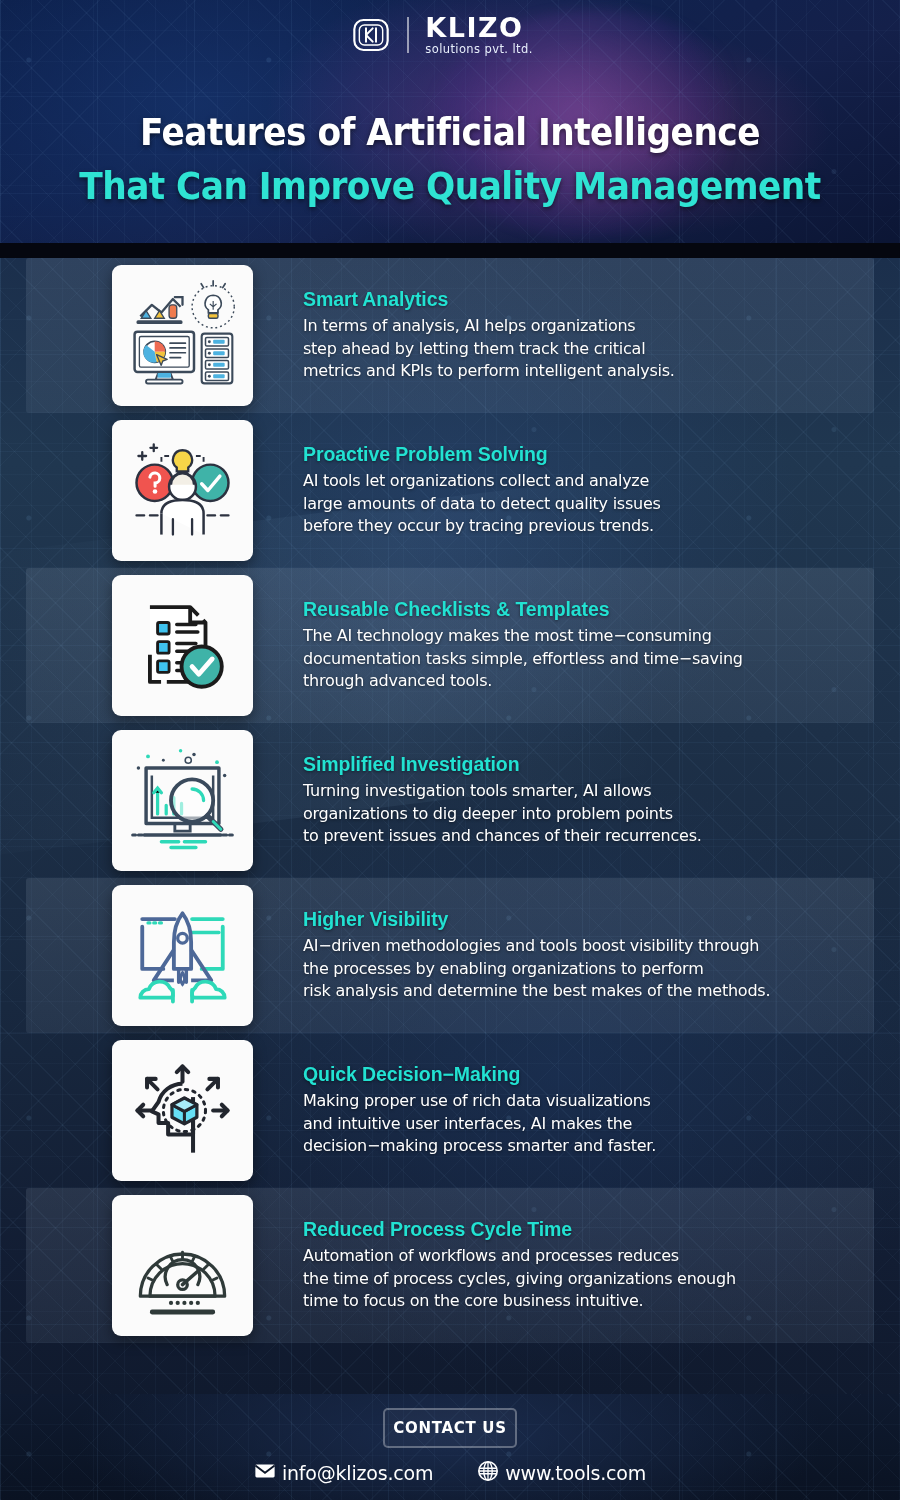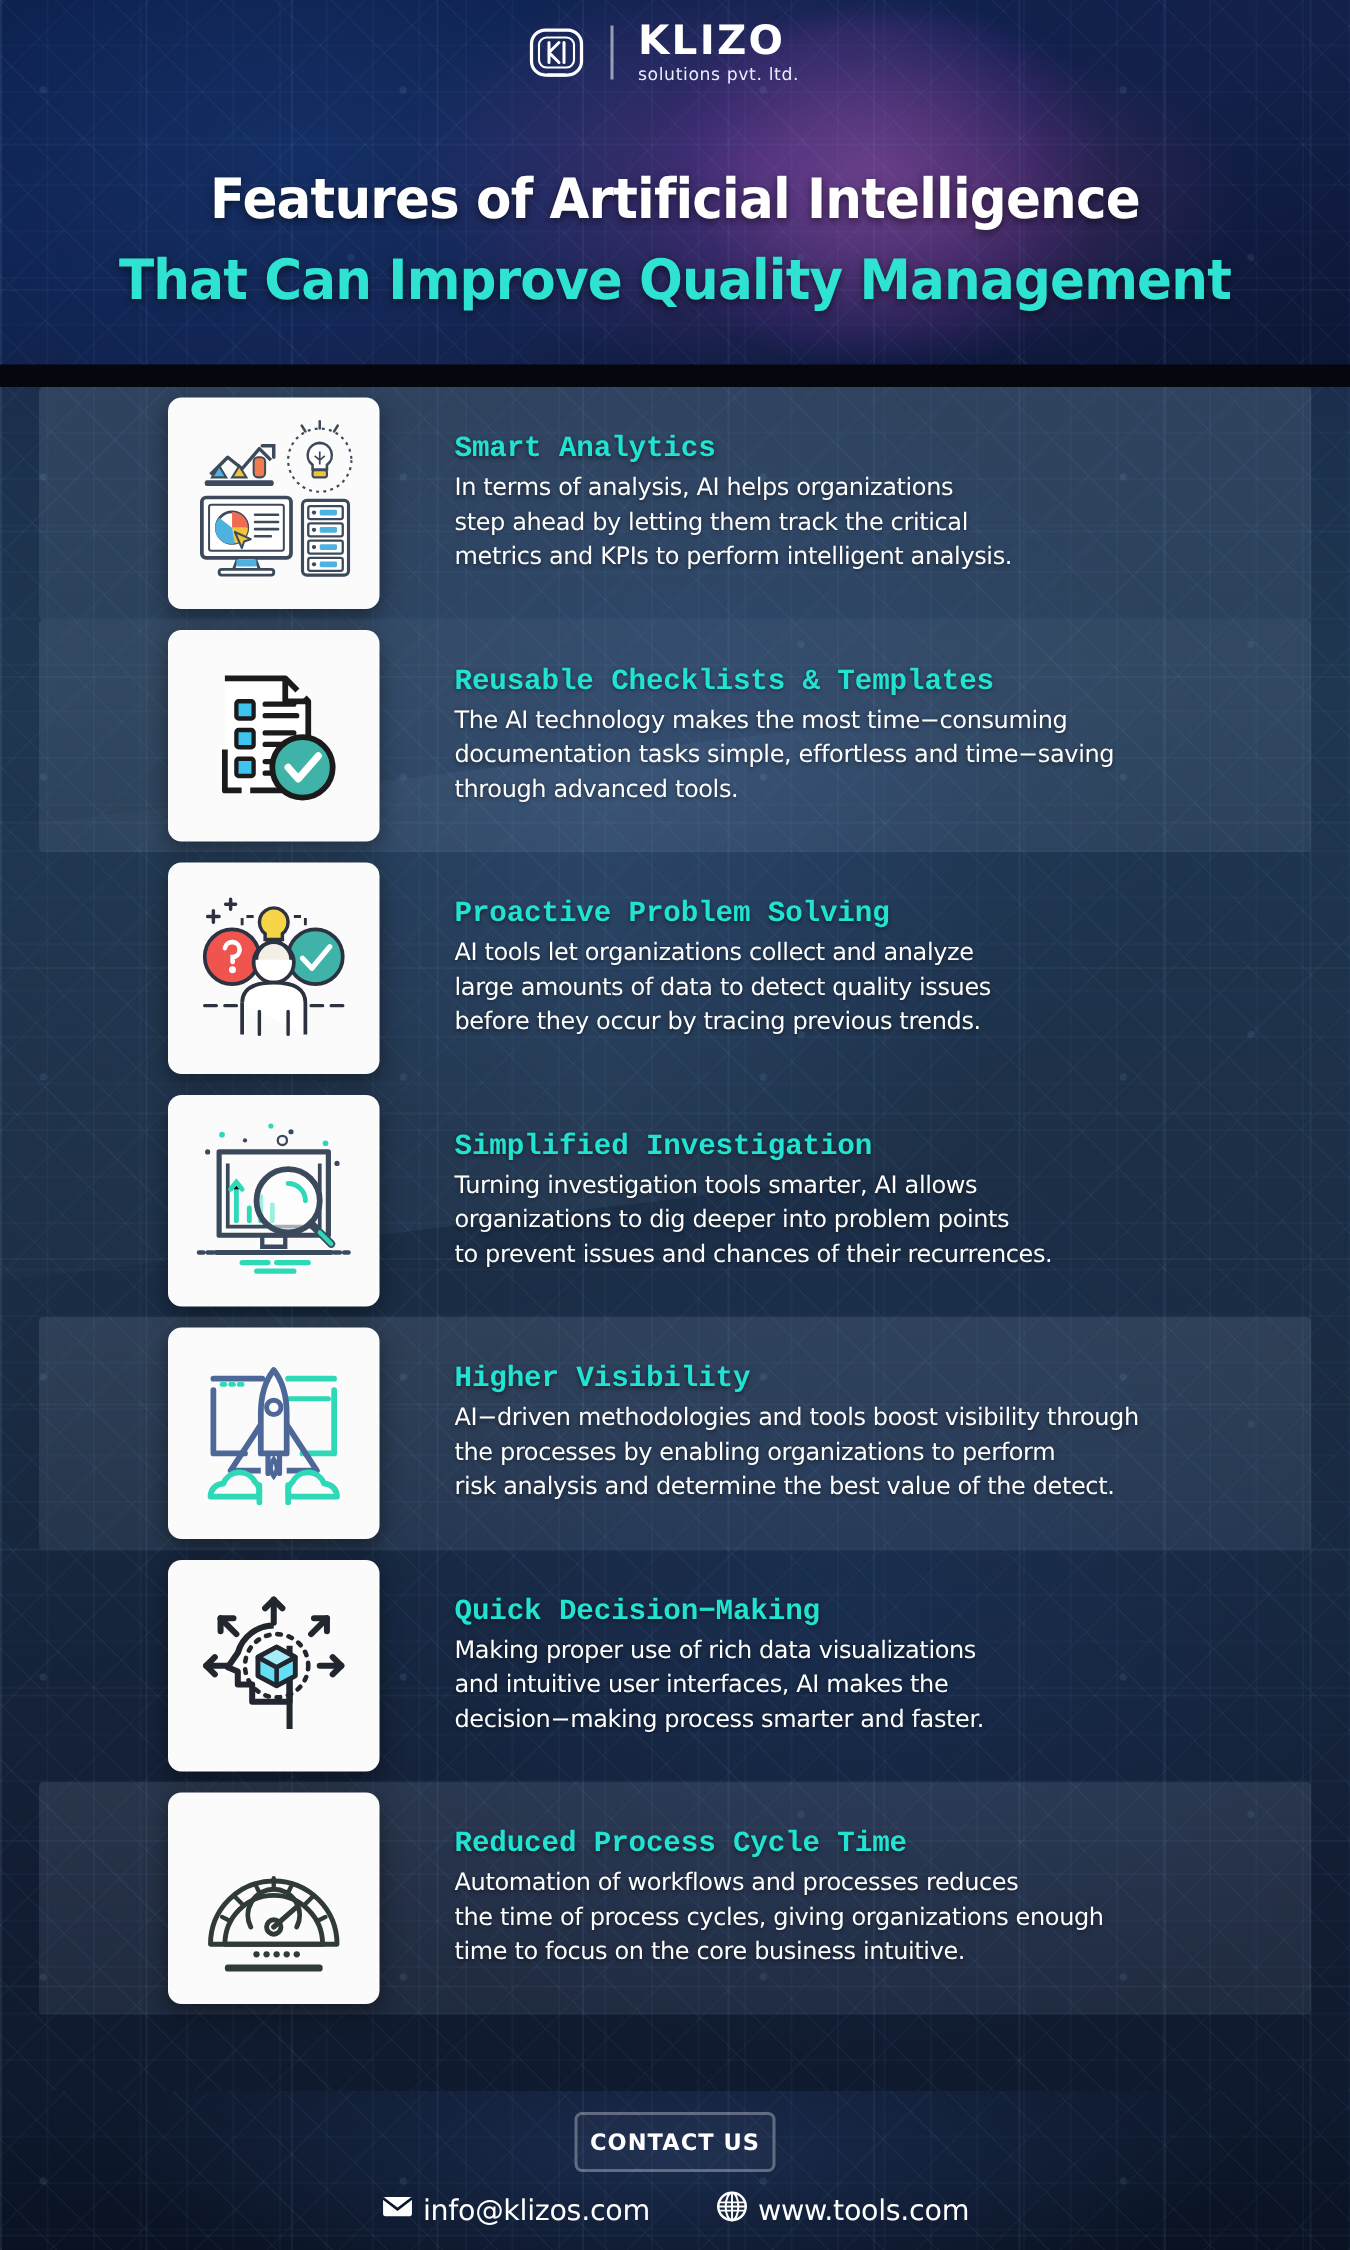--- a/index.html
+++ b/index.html
@@ -113,21 +113,21 @@
     width:141px;height:141px;flex:none;margin-left:82px;
     background:#fbfbfb;border-radius:9px;
     box-shadow:0 5px 14px rgba(0,0,0,.40);
     display:flex;align-items:center;justify-content:center;
   }
   .icon-card svg{width:115px;height:115px;display:block;}
 
   .text-col{margin-left:50px;flex:1;}
   .item-title{
     color:#22e2d2;font-size:19.5px;font-weight:bold;
-    font-family:Liberation Mono, monospace;
+    font-family:Liberation Sans, sans-serif;
     letter-spacing:-.1px;margin-bottom:4px;
     text-shadow:0 1px 3px rgba(0,0,0,.5);
   }
   .item-desc{
     color:#ffffff;font-size:16px;line-height:1.42;
     font-family:"DejaVu Sans", sans-serif;
     letter-spacing:-.25px;white-space:pre-line;
     text-shadow:0 1px 3px rgba(0,0,0,.5);
   }
 
@@ -251,50 +251,20 @@
           </div>
           <div class="text-col">
             <div class="item-title">Smart Analytics</div>
             <div class="item-desc">In terms of analysis, AI helps organizations
 step ahead by  letting them track the critical
 metrics and KPIs to perform intelligent analysis.</div>
           </div>
         </div>
       </div>
 
-      <div class="row">
-        <div class="panel"></div>
-        <div class="row-inner">
-          <div class="icon-card">
-            <svg viewBox="0 0 120 120">
-              <path d="M26 20h42l16 16v62H26z" fill="#fff" stroke="#1b1b1b" stroke-width="4" stroke-linejoin="round" stroke-dasharray="54 7 40 6 60 6 40"></path>
-              <path d="M68 20v16h16" fill="none" stroke="#1b1b1b" stroke-width="4" stroke-linejoin="round"></path>
-              <g fill="#3fc3ef" stroke="#1b1b1b" stroke-width="3">
-                <rect x="34" y="36" width="12" height="12" rx="1.6"></rect>
-                <rect x="34" y="56" width="12" height="12" rx="1.6"></rect>
-                <rect x="34" y="76" width="12" height="12" rx="1.6"></rect>
-              </g>
-              <g stroke="#1b1b1b" stroke-width="3.6" stroke-linecap="round">
-                <path d="M54 38h20M54 46h22"></path>
-                <path d="M54 58h20M54 66h22"></path>
-                <path d="M54 78h14M54 86h16"></path>
-              </g>
-              <circle cx="80" cy="82" r="21" fill="#3fb3a8" stroke="#1b1b1b" stroke-width="4"></circle>
-              <path d="M70 82l7 8 14-16" fill="none" stroke="#fff" stroke-width="5" stroke-linecap="round" stroke-linejoin="round"></path>
-            </svg>
-          </div>
-          <div class="text-col">
-            <div class="item-title">Reusable Checklists &amp; Templates</div>
-            <div class="item-desc">The AI technology makes the most time−consuming
-documentation tasks simple, effortless and time−saving
-through advanced tools.</div>
-          </div>
-        </div>
-      </div>
-
       <div class="row alt">
         <div class="panel"></div>
         <div class="row-inner">
           <div class="icon-card">
             <svg viewBox="0 0 120 120">
               <path d="M18 20l0 8M14 24h8M30 12v7M26.5 15.5h7" stroke="#2c3240" stroke-width="2.4" stroke-linecap="round"></path>
               <path d="M38 30v-6h16M82 30v-6H66" fill="none" stroke="#2c3240" stroke-width="2" stroke-dasharray="5 4"></path>
               <path d="M60 18a10 10 0 0 0-6 18v4h12v-4a10 10 0 0 0-6-18z" fill="#f7d548" stroke="#2c3240" stroke-width="2.4"></path>
               <rect x="55" y="41" width="10" height="7" rx="2" fill="#fff" stroke="#2c3240" stroke-width="2.2"></rect>
               <circle cx="31" cy="52" r="19" fill="#f0544f" stroke="#2c3240" stroke-width="2.6"></circle>
@@ -308,20 +278,50 @@
               <path d="M38 106V84" stroke="#2c3240" stroke-width="2.6"></path>
               <path d="M50 90v16M70 90v16" stroke="#2c3240" stroke-width="2.4" stroke-linecap="round"></path>
               <path d="M12 86h8M26 86h8M86 86h8M100 86h8" stroke="#2c3240" stroke-width="2.4" stroke-linecap="round"></path>
             </svg>
           </div>
           <div class="text-col">
             <div class="item-title">Proactive Problem Solving</div>
             <div class="item-desc">AI tools let organizations collect and analyze
 large amounts of data to detect quality issues
 before they occur by tracing previous trends.</div>
+          </div>
+        </div>
+      </div>
+
+      <div class="row">
+        <div class="panel"></div>
+        <div class="row-inner">
+          <div class="icon-card">
+            <svg viewBox="0 0 120 120">
+              <path d="M26 20h42l16 16v62H26z" fill="#fff" stroke="#1b1b1b" stroke-width="4" stroke-linejoin="round" stroke-dasharray="54 7 40 6 60 6 40"></path>
+              <path d="M68 20v16h16" fill="none" stroke="#1b1b1b" stroke-width="4" stroke-linejoin="round"></path>
+              <g fill="#3fc3ef" stroke="#1b1b1b" stroke-width="3">
+                <rect x="34" y="36" width="12" height="12" rx="1.6"></rect>
+                <rect x="34" y="56" width="12" height="12" rx="1.6"></rect>
+                <rect x="34" y="76" width="12" height="12" rx="1.6"></rect>
+              </g>
+              <g stroke="#1b1b1b" stroke-width="3.6" stroke-linecap="round">
+                <path d="M54 38h20M54 46h22"></path>
+                <path d="M54 58h20M54 66h22"></path>
+                <path d="M54 78h14M54 86h16"></path>
+              </g>
+              <circle cx="80" cy="82" r="21" fill="#3fb3a8" stroke="#1b1b1b" stroke-width="4"></circle>
+              <path d="M70 82l7 8 14-16" fill="none" stroke="#fff" stroke-width="5" stroke-linecap="round" stroke-linejoin="round"></path>
+            </svg>
+          </div>
+          <div class="text-col">
+            <div class="item-title">Reusable Checklists &amp; Templates</div>
+            <div class="item-desc">The AI technology makes the most time−consuming
+documentation tasks simple, effortless and time−saving
+through advanced tools.</div>
           </div>
         </div>
       </div>
 
       <div class="row alt">
         <div class="panel"></div>
         <div class="row-inner">
           <div class="icon-card">
             <svg viewBox="0 0 120 120">
               <g fill="#2ed9b8">
@@ -384,21 +384,21 @@
               <path d="M60 90c-3-4-3-8 0-12 3 4 3 8 0 12z" fill="none" stroke="#4d6898" stroke-width="3.2"></path>
               <path d="M50 96v12M70 96v12" stroke="#2ed9b8" stroke-width="4" stroke-linecap="round"></path>
               <path d="M16 104a9 9 0 0 1 9-9 12 12 0 0 1 22-1 8 8 0 0 1 2 10z" fill="none" stroke="#2ed9b8" stroke-width="4" stroke-linejoin="round"></path>
               <path d="M104 104a9 9 0 0 0-9-9 12 12 0 0 0-22-1 8 8 0 0 0-2 10z" fill="none" stroke="#2ed9b8" stroke-width="4" stroke-linejoin="round"></path>
             </svg>
           </div>
           <div class="text-col">
             <div class="item-title">Higher Visibility</div>
             <div class="item-desc">AI−driven methodologies and tools boost visibility through
 the processes by enabling organizations to perform
-risk analysis and determine the best value of the detect.</div>
+risk analysis and determine the best makes of the methods.</div>
           </div>
         </div>
       </div>
 
       <div class="row alt">
         <div class="panel"></div>
         <div class="row-inner">
           <div class="icon-card">
             <svg viewBox="0 0 120 120">
               <g stroke="#22262e" stroke-width="4.2" fill="none" stroke-linecap="round" stroke-linejoin="round">

